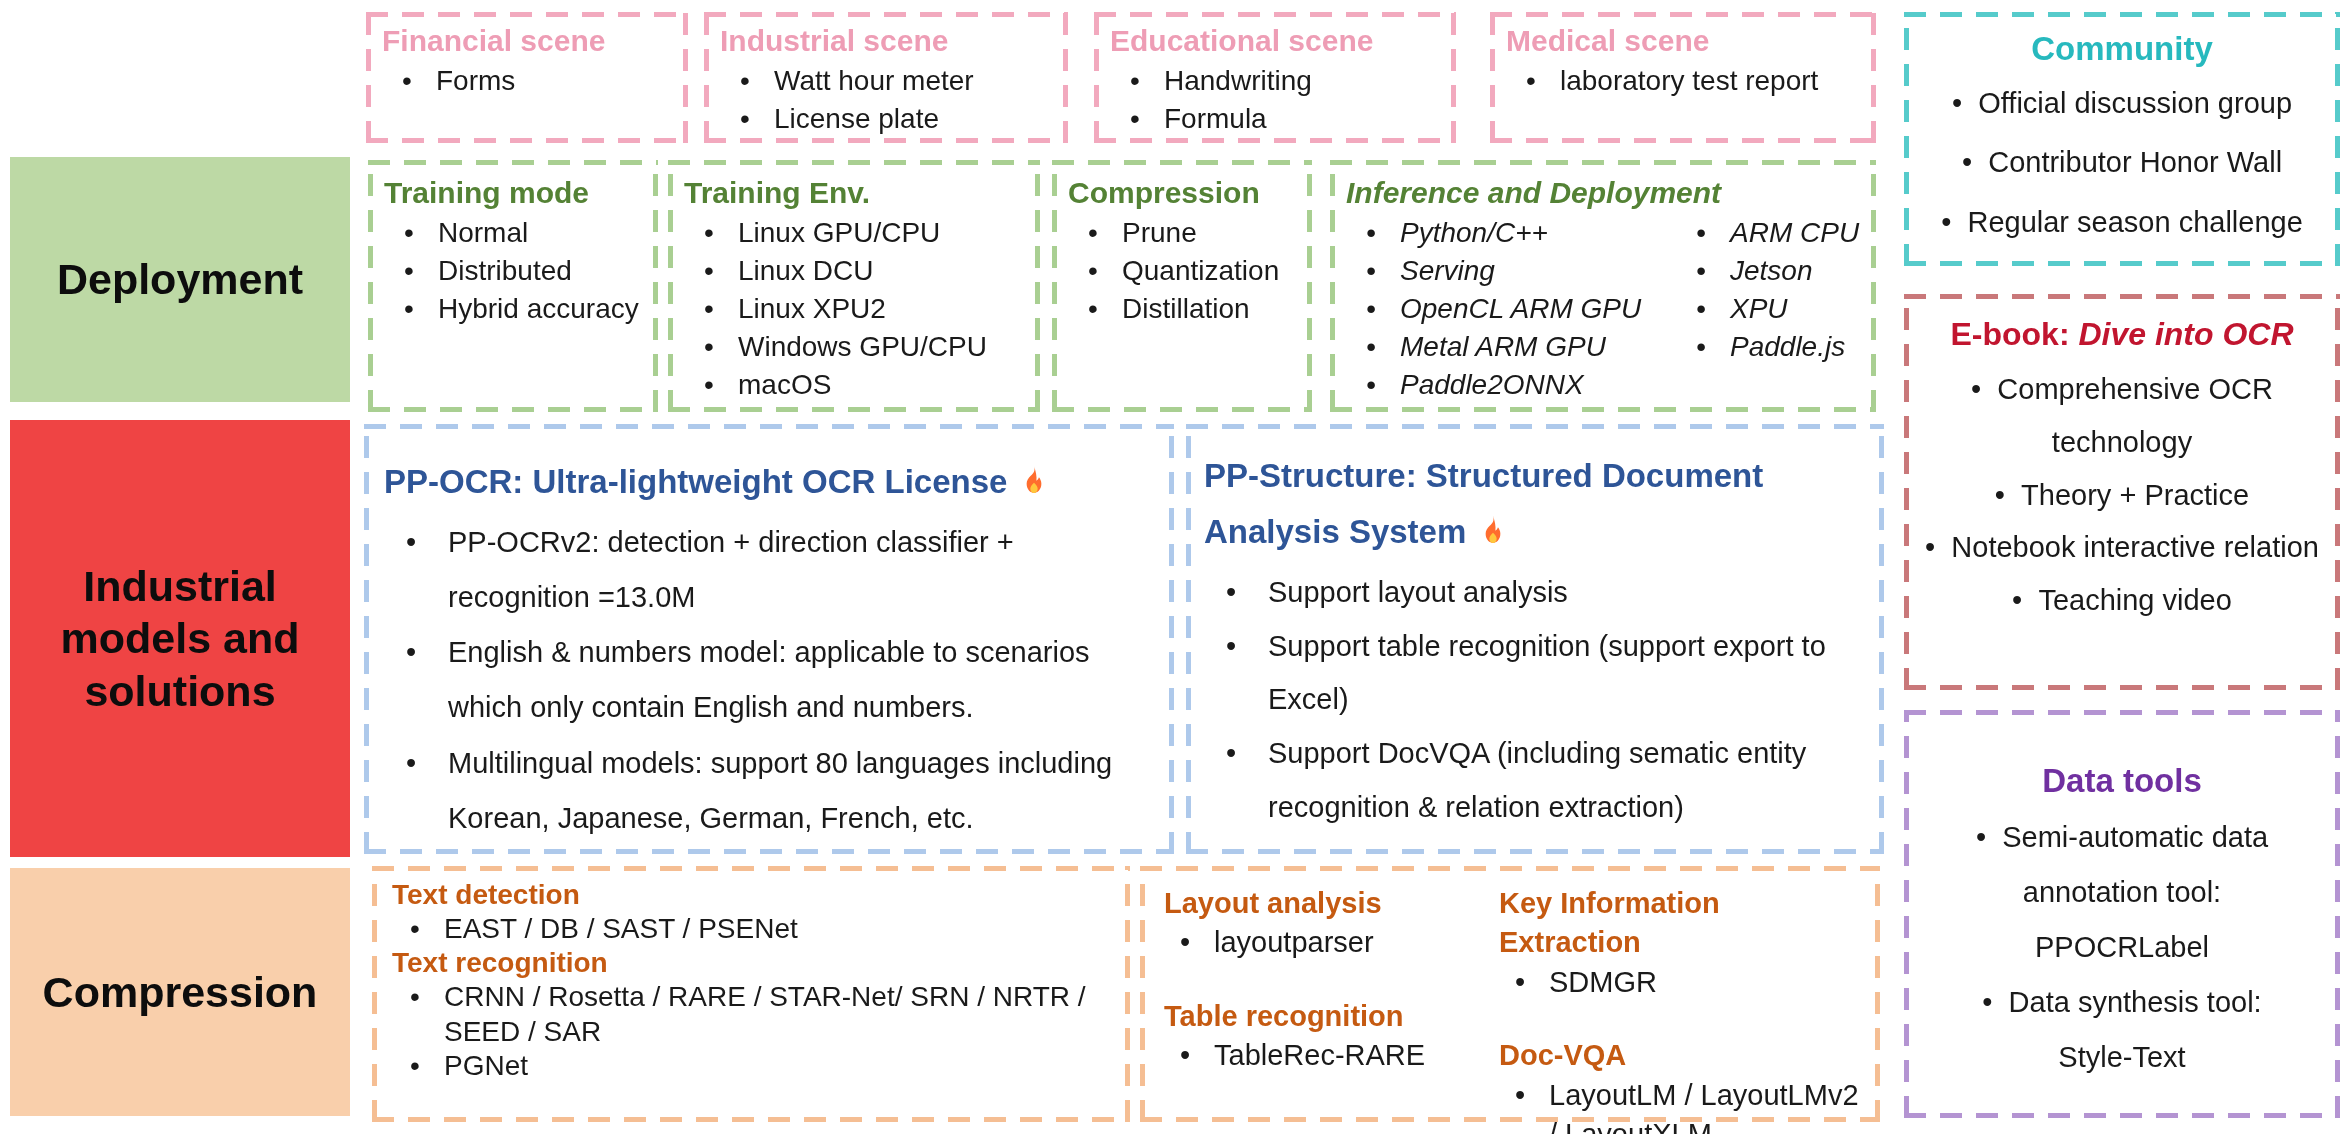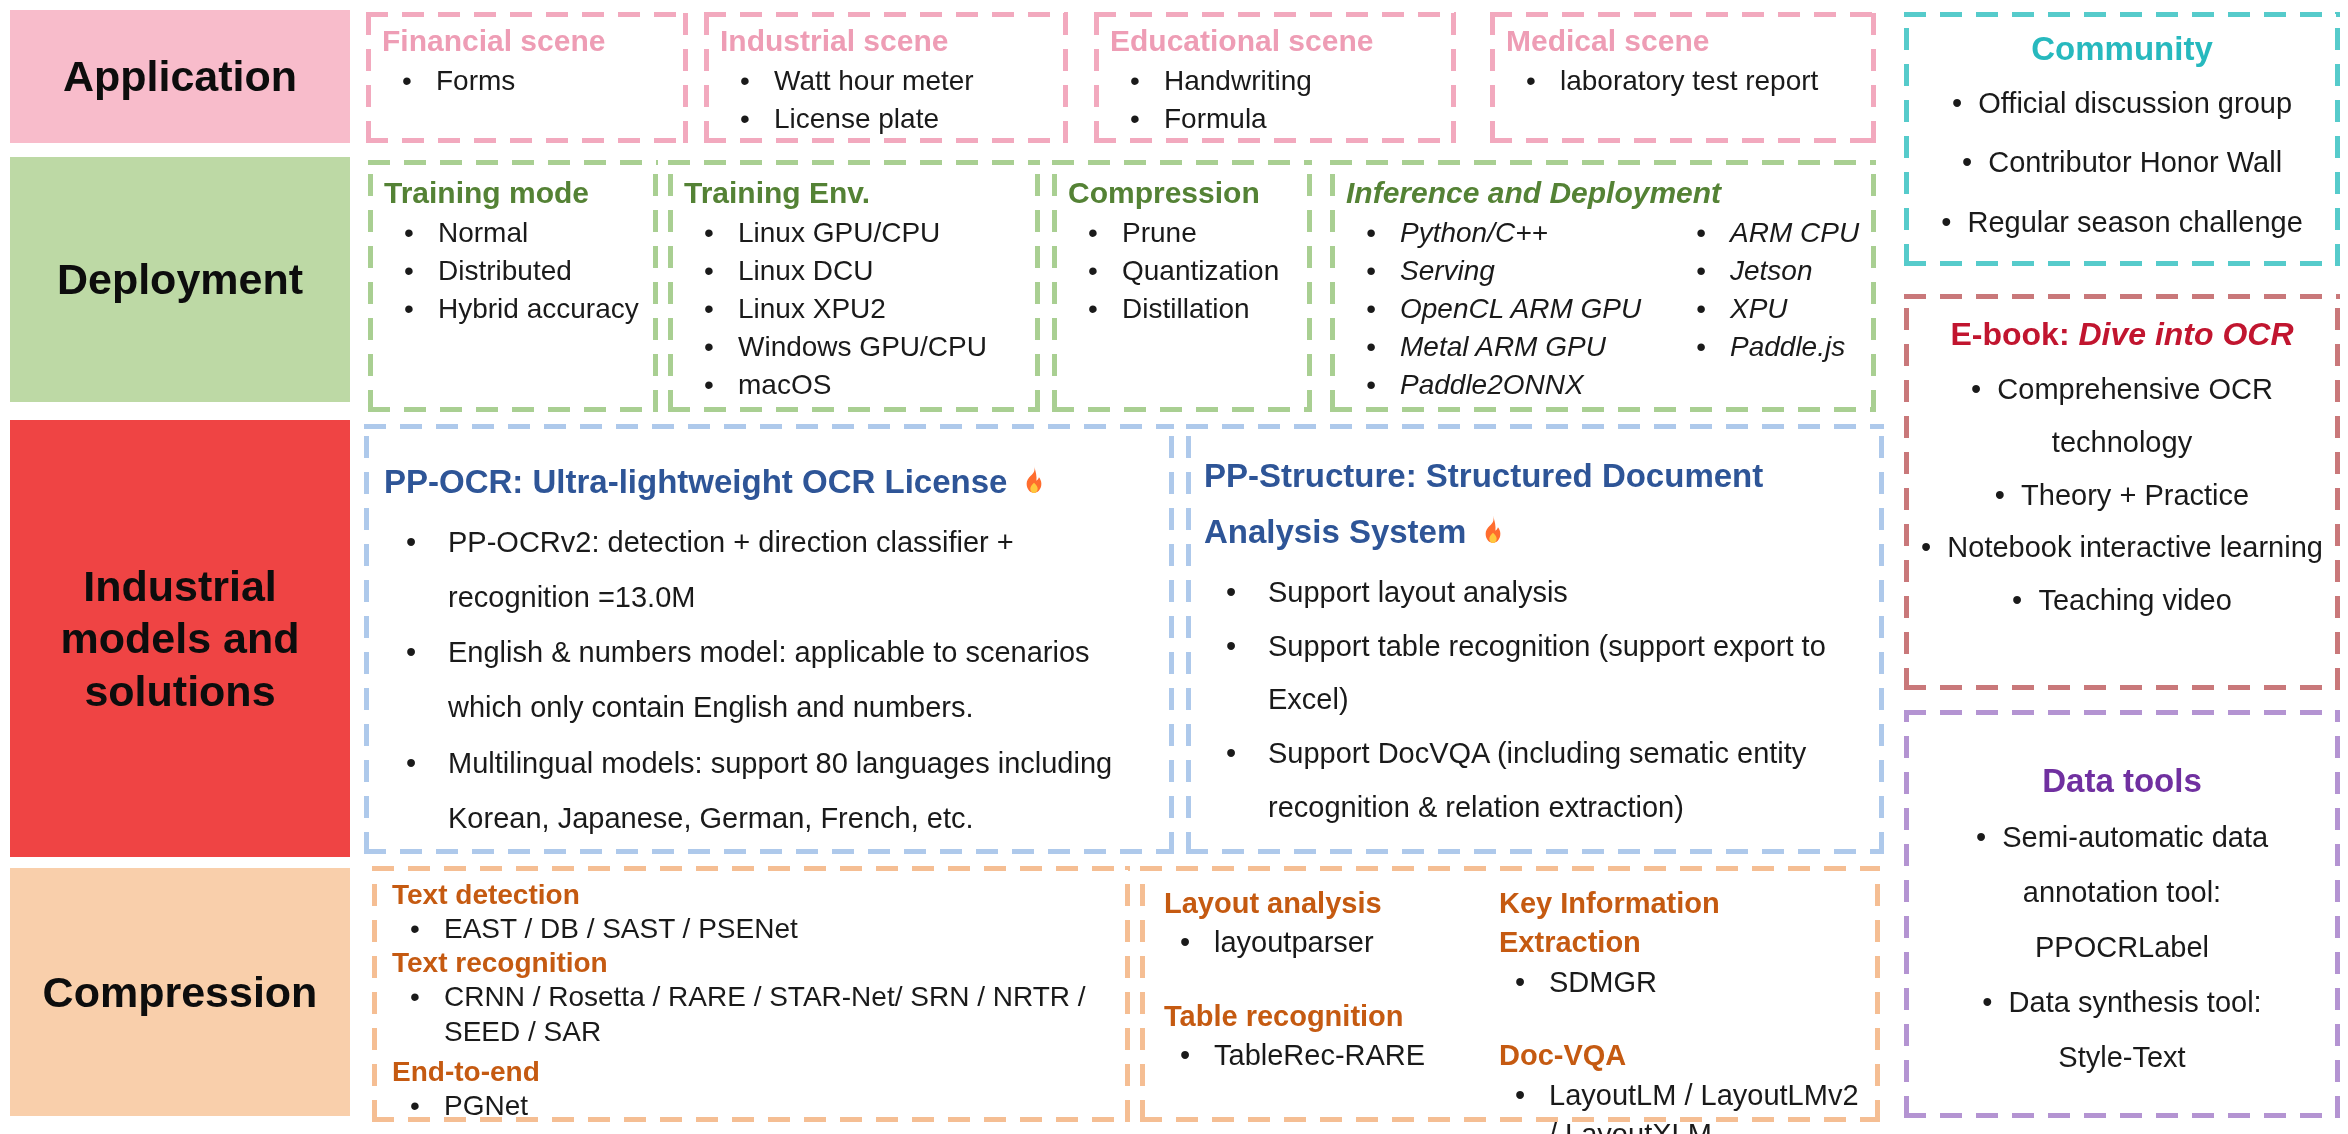--- a/index.html
+++ b/index.html
@@ -82,23 +82,20 @@
   .ebook-title { text-align:center; font-weight:bold; font-size:32px; color:#C1152F; margin:14px 0 10px 0; }
   .ebook-item  { line-height:1.82; }
   .dt-title { text-align:center; font-weight:bold; font-size:33px; color:#7030A0; margin-bottom:10px; }
   .dt-item  { line-height:1.9; max-width:356px; margin:0 auto; }
 </style>
 </head>
 <body>
 
 <div class="canvas">
 
-  <div class="abs rowlabel bg-pink" style="left:10px; top:10px;  width:340px; height:133px;">
-      <span>Application</span>
-    </div>
   <div class="abs rowlabel bg-green" style="left:10px; top:157px; width:340px; height:245px;">
       <span>Deployment</span>
     </div>
   <div class="abs rowlabel bg-blue" style="left:10px; top:420px; width:340px; height:437px; padding:0 28px;">
       <span>Industrial models and solutions</span>
     </div>
   <div class="abs rowlabel bg-orange" style="left:10px; top:868px; width:340px; height:248px;">
       <span>Compression</span>
     </div>
 
@@ -184,21 +181,20 @@
     <div class="li3" style="line-height:1.85;">Support layout analysis</div>
     <div class="li3" style="line-height:1.85;">Support table recognition (support export to Excel)</div>
     <div class="li3" style="line-height:1.85;">Support DocVQA (including sematic entity recognition &amp; relation extraction)</div>
   </div>
 
   <div class="abs dash dash-orange" style="left:372px; top:866px; width:758px; height:256px; padding:12px 16px 6px 20px;">
     <div class="h h4o">Text detection</div>
     <div class="li4">EAST / DB / SAST / PSENet</div>
     <div class="h h4o">Text recognition</div>
     <div class="li4" style="max-width:672px;">CRNN / Rosetta / RARE / STAR-Net/ SRN / NRTR / SEED / SAR</div>
-    <div class="h h4o" style="margin-top:6px;">End-to-end</div>
     <div class="li4">PGNet</div>
   </div>
 
   <div class="abs dash dash-orange" style="left:1140px; top:866px; width:740px; height:256px; padding:14px 16px 6px 24px;">
     <div class="alg2-cols">
       <div class="alg2-c1">
         <div class="h h5o">Layout analysis</div>
         <div class="li5">layoutparser</div>
         <div class="h h5o grp2">Table recognition</div>
         <div class="li5">TableRec-RARE</div>
@@ -216,21 +212,21 @@
     <div class="community-title">Community</div>
     <div class="cli community-item">Official discussion group</div>
     <div class="cli community-item">Contributor Honor Wall</div>
     <div class="cli community-item">Regular season challenge</div>
   </div>
 
   <div class="abs dash dash-brick" style="left:1904px; top:294px; width:436px; height:396px; padding:8px 14px;">
     <div class="ebook-title"><span>E-book: </span><i>Dive into OCR</i></div>
     <div class="cli ebook-item">Comprehensive OCR technology</div>
     <div class="cli ebook-item">Theory + Practice</div>
-    <div class="cli ebook-item">Notebook interactive learning</div>
+    <div class="cli ebook-item">Notebook interactive relation</div>
     <div class="cli ebook-item">Teaching video</div>
   </div>
 
   <div class="abs dash dash-purple" style="left:1904px; top:710px; width:436px; height:408px; padding:52px 14px 8px 14px;">
     <div class="dt-title">Data tools</div>
     <div class="cli dt-item">Semi-automatic data annotation tool: PPOCRLabel</div>
     <div class="cli dt-item">Data synthesis tool: Style-Text</div>
   </div>
 
 </div>

